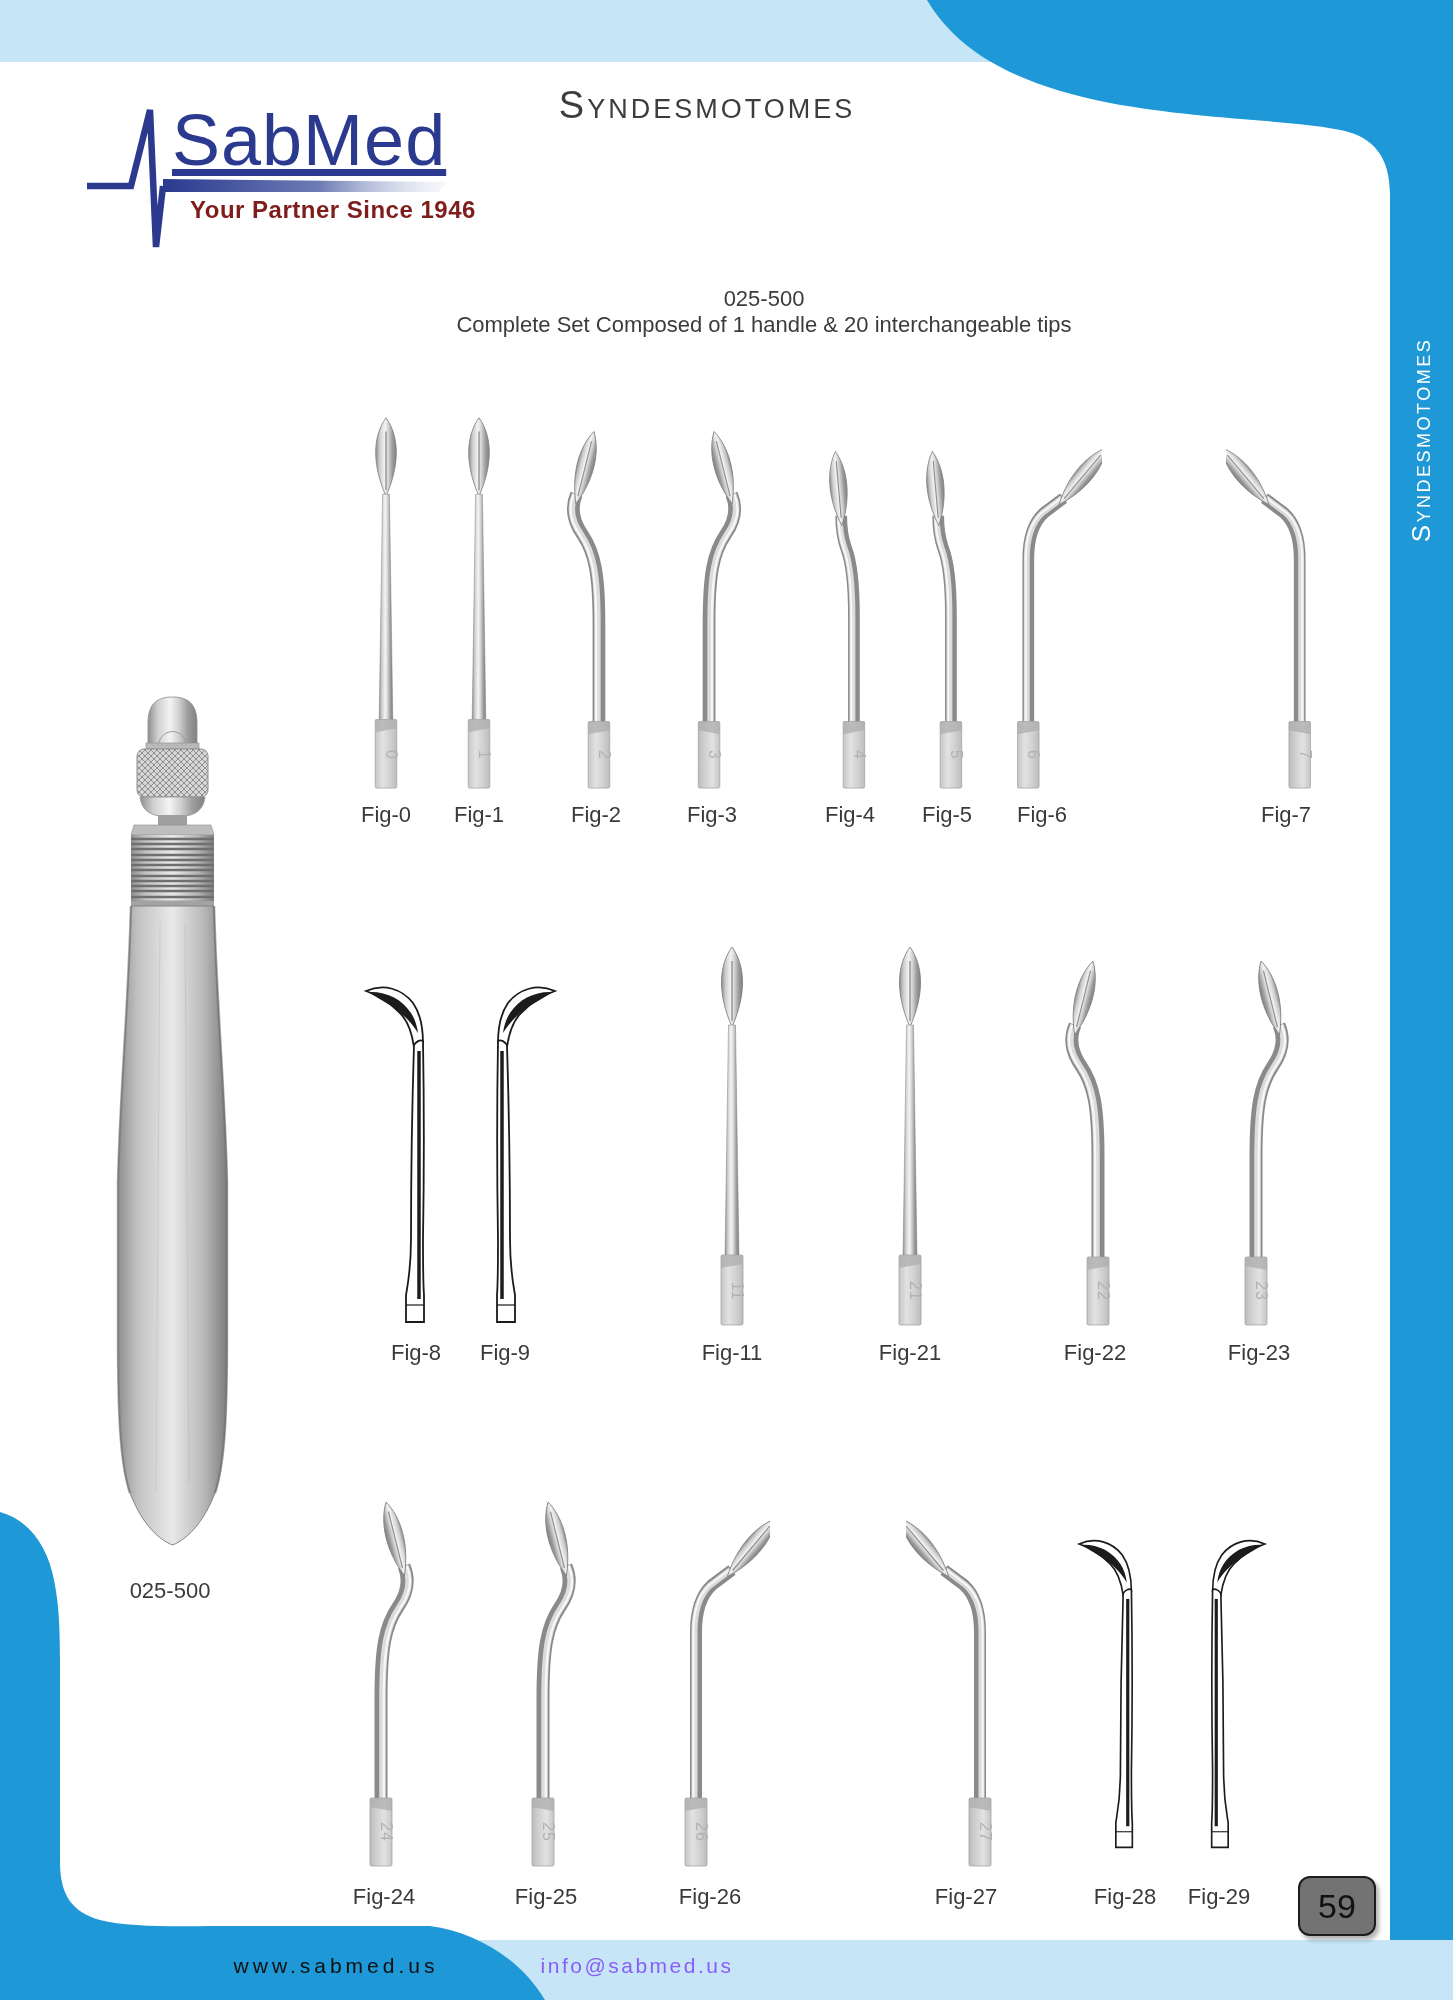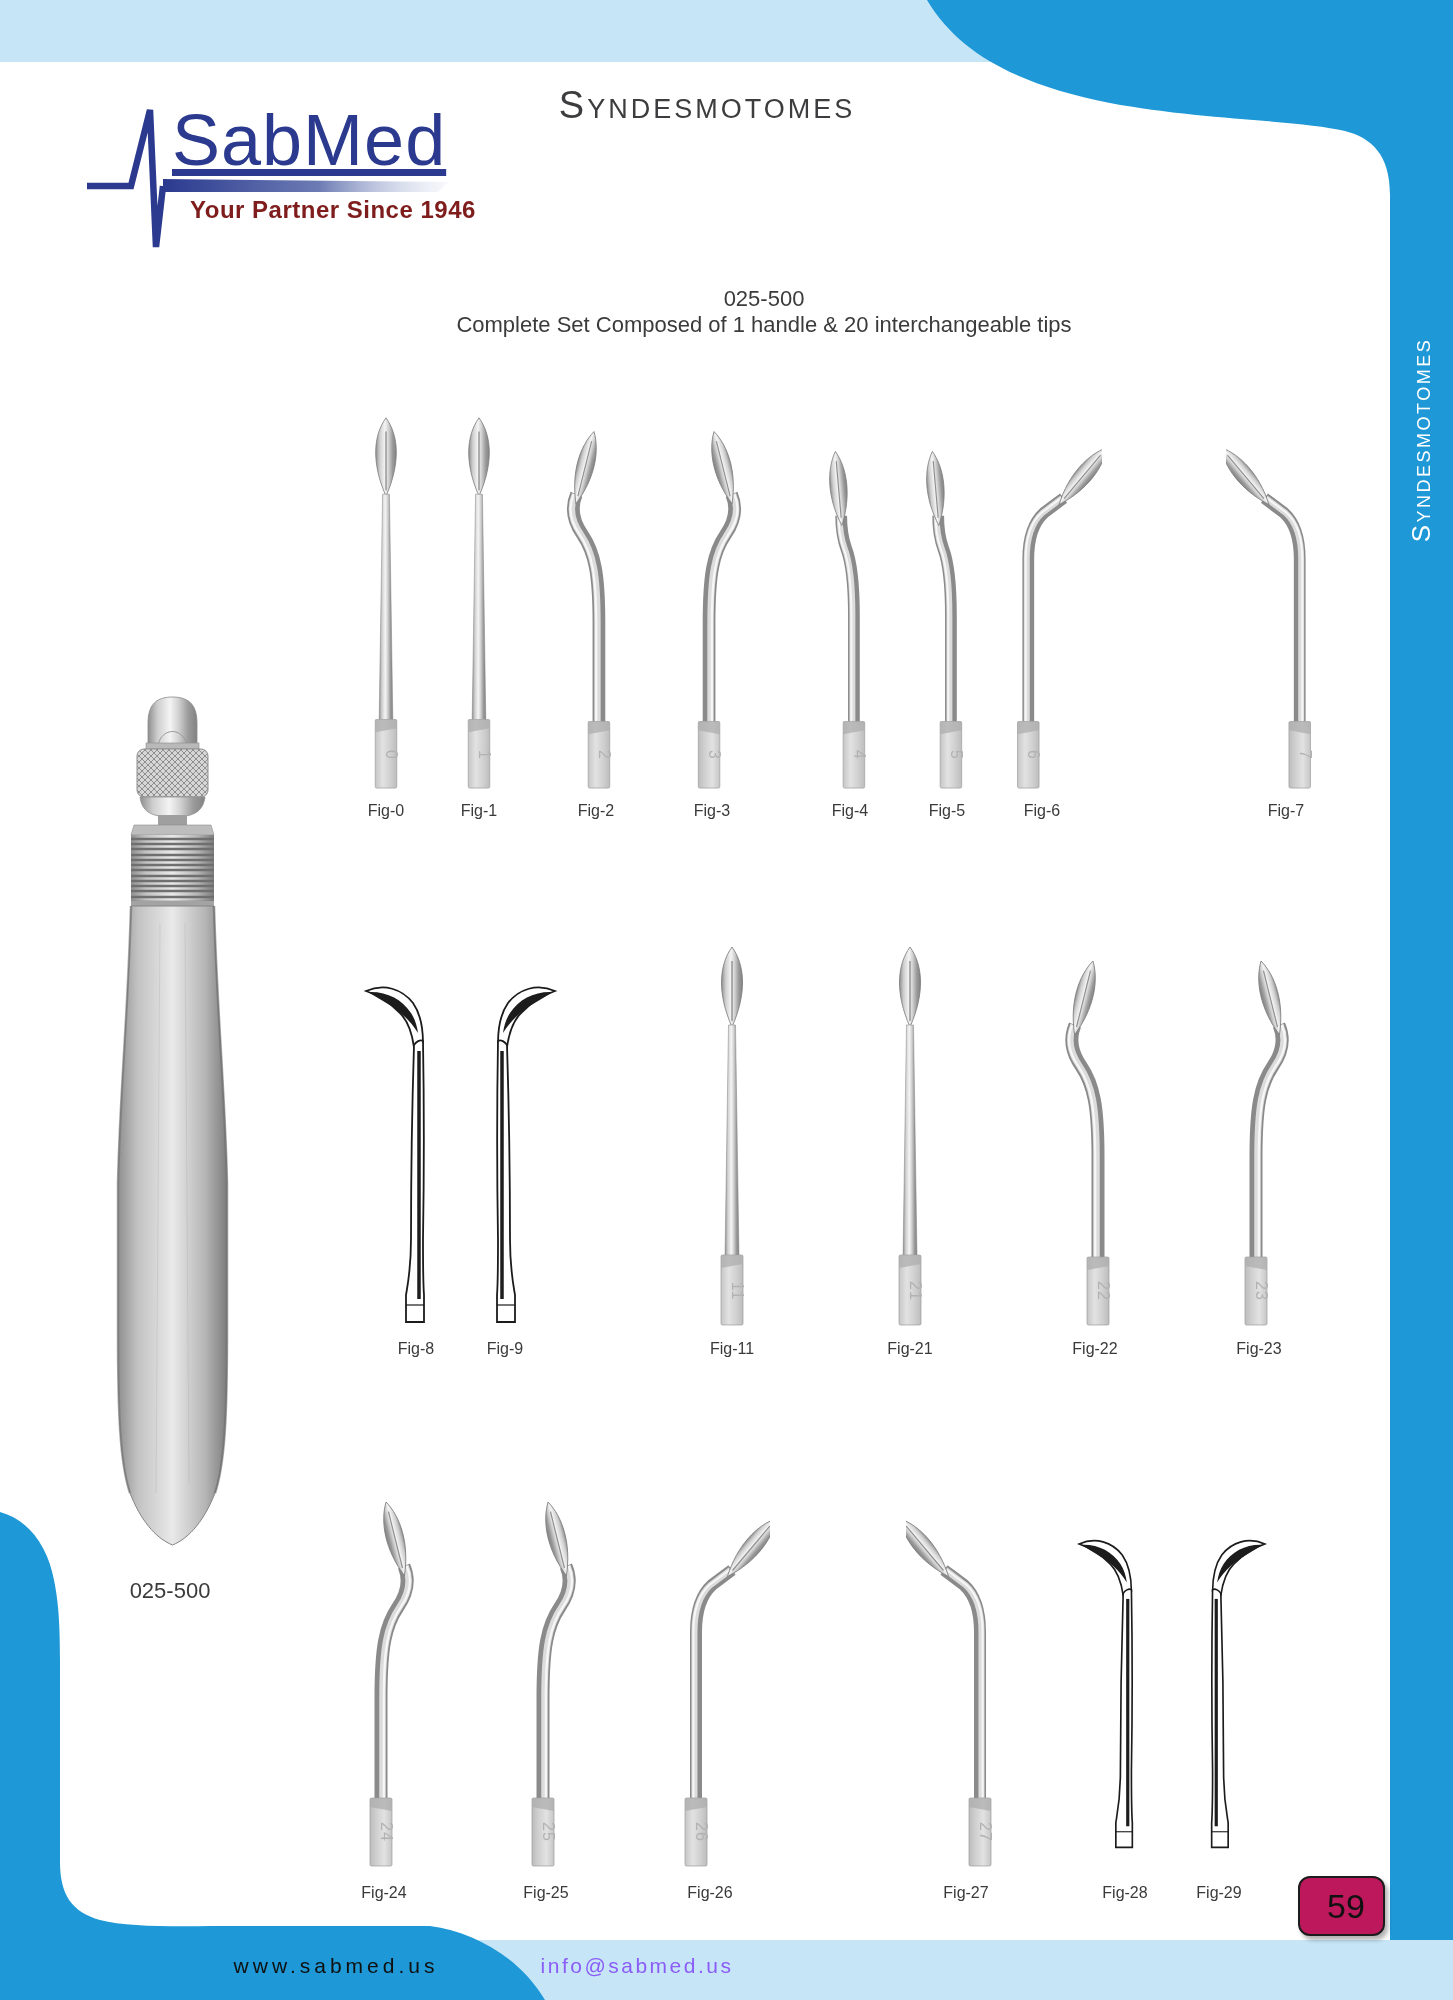--- a/index.html
+++ b/index.html
@@ -25,26 +25,26 @@
     font-variant:small-caps;font-size:26px;letter-spacing:2.5px;color:#ffffff;white-space:nowrap;}
   
   .product-code{left:764px;top:286px;transform:translateX(-50%);font-size:22px;color:#3b3b3b;}
   .product-desc{left:764px;top:312px;transform:translateX(-50%);font-size:22px;color:#3b3b3b;white-space:nowrap;}
   
   .handle-svg{left:100px;top:693px;width:140px;height:860px;}
   .handle-label{left:170px;top:1578px;transform:translateX(-50%);font-size:22px;color:#3b3b3b;}
   
   .figure{position:absolute;width:120px;text-align:center;}
   .figure svg{display:block;margin:0 auto;}
-  .fig-label{margin-top:10px;font-size:16px;color:#3a3a3a;}
+  .fig-label{margin-top:10px;font-size:22px;color:#3a3a3a;}
   .tang-num{font-size:16px;fill:#b2b2b2;letter-spacing:1px;font-family:"Liberation Sans",sans-serif;}
   
-  .page-number{left:1298px;top:1876px;width:74px;height:56px;background:#be185d;
+  .page-number{left:1298px;top:1876px;width:74px;height:56px;background:#737373;
     border:2.5px solid #1c1c1c;border-radius:12px;box-shadow:3px 4px 4px rgba(0,0,0,.3);
-    display:flex;align-items:center;justify-content:center;font-size:34px;color:#111;padding-left:9px;}
+    display:flex;align-items:center;justify-content:center;font-size:34px;color:#111;}
   
   .footer-web{left:336px;top:1954px;transform:translateX(-50%);font-size:21px;color:#101010;
     letter-spacing:4px;text-decoration:none;}
   .footer-mail{left:637px;top:1954px;transform:translateX(-50%);font-size:21px;color:#8b5cf6;
     letter-spacing:2.5px;text-decoration:none;}
   .hiddefs{position:absolute;width:0;height:0;overflow:hidden;}
 </style>
 </head>
 <body>
 

